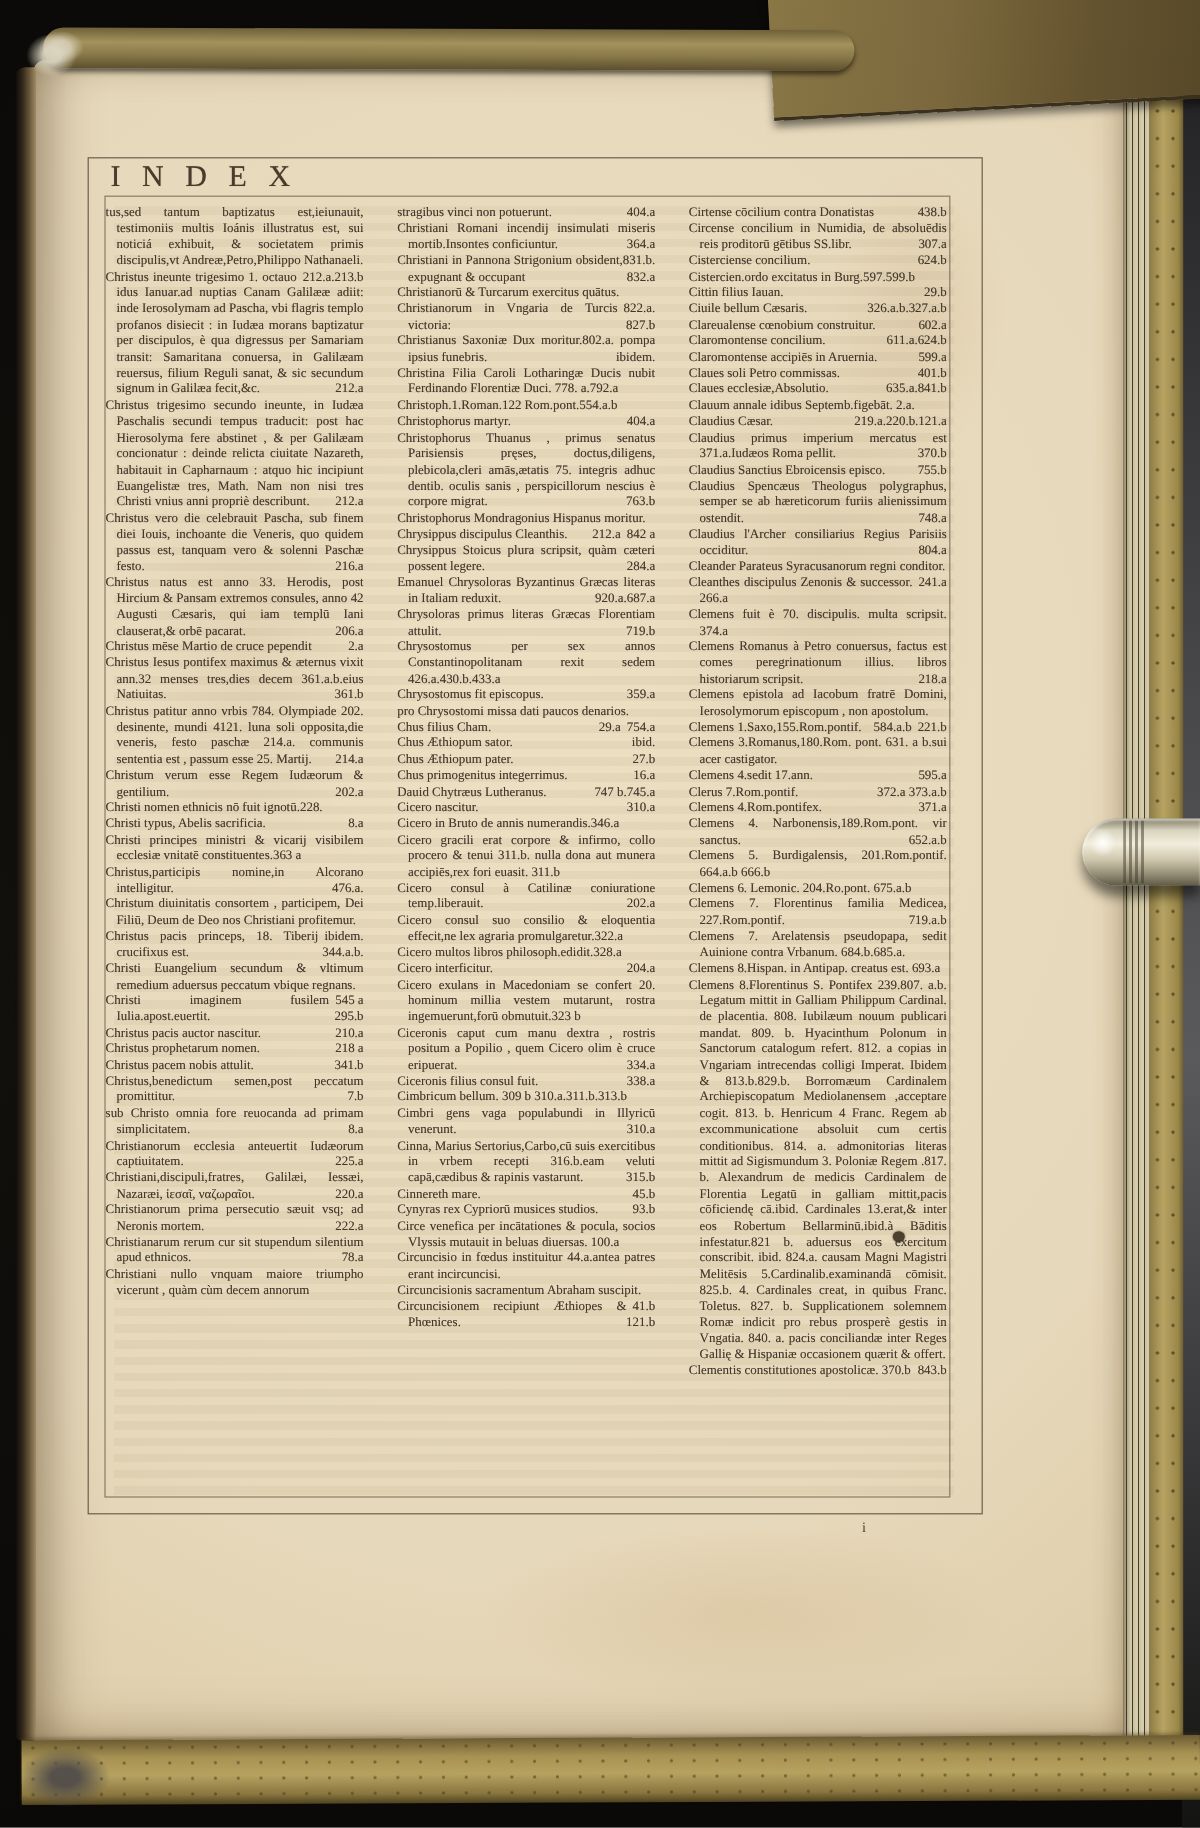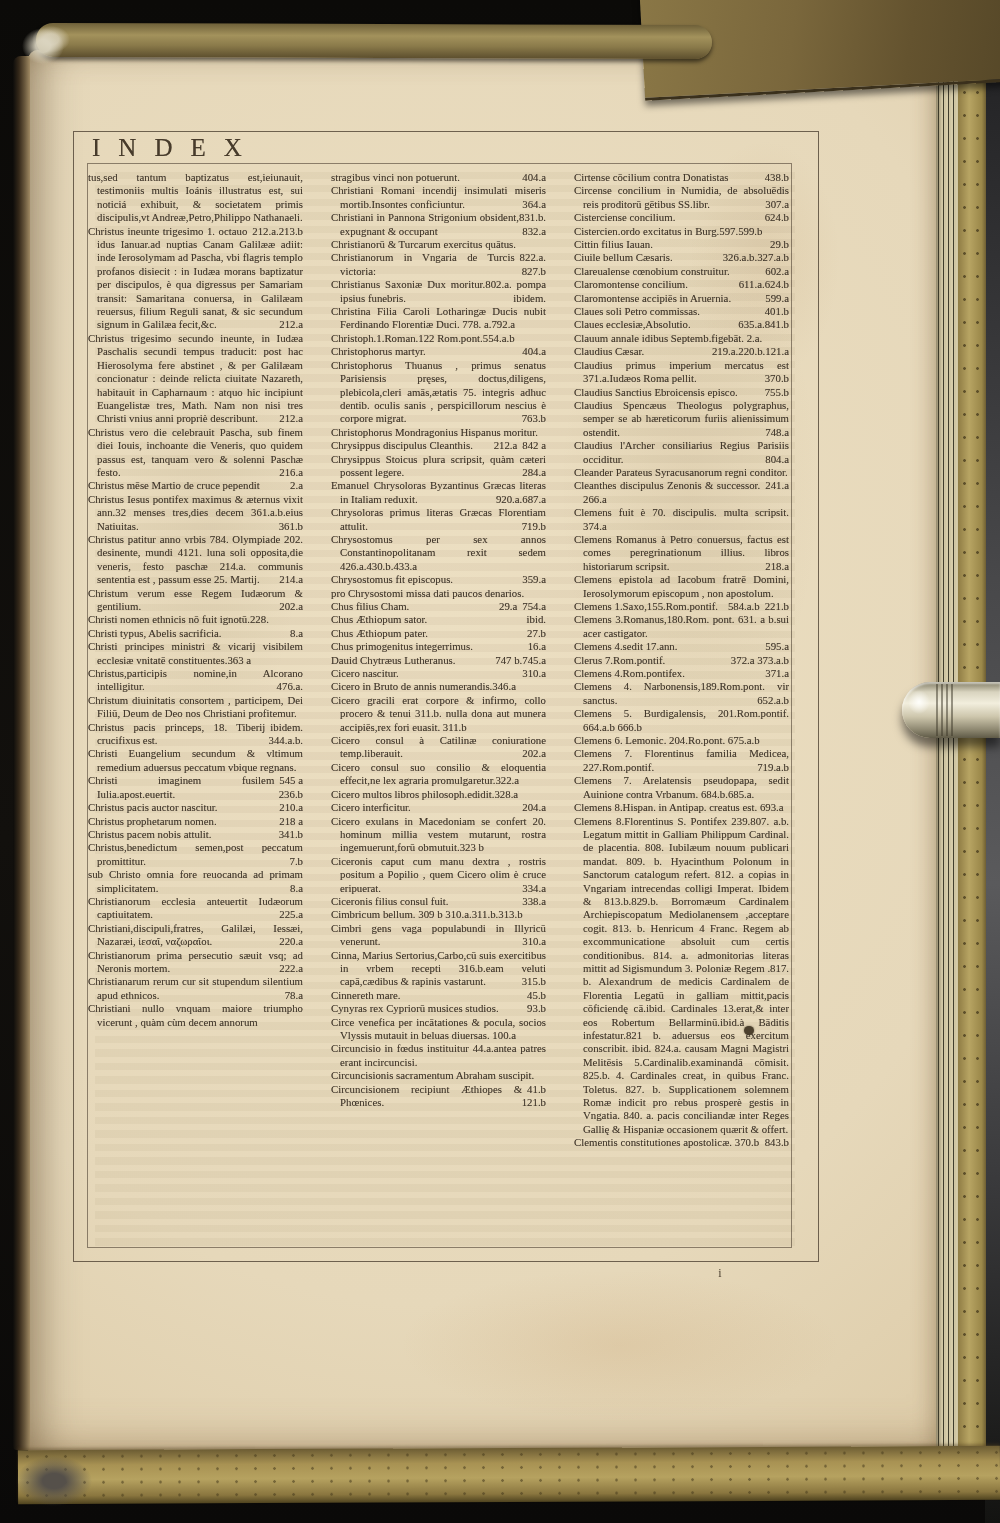--- a/index.html
+++ b/index.html
@@ -121,32 +121,33 @@
   <div class="abs index-band">
     <span class="index-title">INDEX</span>
   </div>
 
   <div class="abs cols">
     <div class="col">
         <p class="entry"><span>tus,sed tantum baptizatus est,ieiunauit, testimoniis multis Ioánis illustratus est, sui noticiá exhibuit, &amp; societatem primis discipulis,vt Andreæ,Petro,Philippo Nathanaeli. </span><span class="ref">212.a.213.b</span></p>
         <p class="entry"><span>Christus ineunte trigesimo 1. octauo idus Ianuar.ad nuptias Canam Galilææ adiit: inde Ierosolymam ad Pascha, vbi flagris templo profanos disiecit : in Iudæa morans baptizatur per discipulos, è qua digressus per Samariam transit: Samaritana conuersa, in Galilæam reuersus, filium Reguli sanat, &amp; sic secundum signum in Galilæa fecit,&amp;c. </span><span class="ref">212.a</span></p>
         <p class="entry"><span>Christus trigesimo secundo ineunte, in Iudæa Paschalis secundi tempus traducit: post hac Hierosolyma fere abstinet , &amp; per Galilæam concionatur : deinde relicta ciuitate Nazareth, habitauit in Capharnaum : atquo hic incipiunt Euangelistæ tres, Math. Nam non nisi tres Christi vnius anni propriè describunt. </span><span class="ref">212.a</span></p>
         <p class="entry"><span>Christus vero die celebrauit Pascha, sub finem diei Iouis, inchoante die Veneris, quo quidem passus est, tanquam vero &amp; solenni Paschæ festo. </span><span class="ref">216.a</span></p>
+        <p class="entry"><span>Christus natus est anno 33. Herodis, post Hircium &amp; Pansam extremos consules, anno 42 Augusti Cæsaris, qui iam templū Iani clauserat,&amp; orbē pacarat. </span><span class="ref">206.a</span></p>
         <p class="entry"><span>Christus mēse Martio de cruce pependit </span><span class="ref">2.a</span></p>
         <p class="entry"><span>Christus Iesus pontifex maximus &amp; æternus vixit ann.32 menses tres,dies decem 361.a.b.eius Natiuitas. </span><span class="ref">361.b</span></p>
         <p class="entry"><span>Christus patitur anno vrbis 784. Olympiade 202. desinente, mundi 4121. luna soli opposita,die veneris, festo paschæ 214.a. communis sententia est , passum esse 25. Martij. </span><span class="ref">214.a</span></p>
         <p class="entry"><span>Christum verum esse Regem Iudæorum &amp; gentilium. </span><span class="ref">202.a</span></p>
         <p class="entry"><span>Christi nomen ethnicis nō fuit ignotū.228. </span></p>
         <p class="entry"><span>Christi typus, Abelis sacrificia. </span><span class="ref">8.a</span></p>
         <p class="entry"><span>Christi principes ministri &amp; vicarij visibilem ecclesiæ vnitatē constituentes.363 a </span></p>
         <p class="entry"><span>Christus,participis nomine,in Alcorano intelligitur. </span><span class="ref">476.a.</span></p>
         <p class="entry"><span>Christum diuinitatis consortem , participem, Dei Filiū, Deum de Deo nos Christiani profitemur. </span><span class="ref">ibidem.</span></p>
         <p class="entry"><span>Christus pacis princeps, 18. Tiberij crucifixus est. </span><span class="ref">344.a.b.</span></p>
         <p class="entry"><span>Christi Euangelium secundum &amp; vltimum remedium aduersus peccatum vbique regnans. </span><span class="ref">545 a</span></p>
-        <p class="entry"><span>Christi imaginem fusilem Iulia.apost.euertit. </span><span class="ref">236.b</span></p>
+        <p class="entry"><span>Christi imaginem fusilem Iulia.apost.euertit. </span><span class="ref">295.b</span></p>
         <p class="entry"><span>Christus pacis auctor nascitur. </span><span class="ref">210.a</span></p>
         <p class="entry"><span>Christus prophetarum nomen. </span><span class="ref">218 a</span></p>
         <p class="entry"><span>Christus pacem nobis attulit. </span><span class="ref">341.b</span></p>
         <p class="entry"><span>Christus,benedictum semen,post peccatum promittitur. </span><span class="ref">7.b</span></p>
         <p class="entry"><span>sub Christo omnia fore reuocanda ad primam simplicitatem. </span><span class="ref">8.a</span></p>
         <p class="entry"><span>Christianorum ecclesia anteuertit Iudæorum captiuitatem. </span><span class="ref">225.a</span></p>
         <p class="entry"><span>Christiani,discipuli,fratres, Galilæi, Iessæi, Nazaræi, ἰεσαῖ, ναζωραῖοι. </span><span class="ref">220.a</span></p>
         <p class="entry"><span>Christianorum prima persecutio sæuit vsq; ad Neronis mortem. </span><span class="ref">222.a</span></p>
         <p class="entry"><span>Christianarum rerum cur sit stupendum silentium apud ethnicos. </span><span class="ref">78.a</span></p>
         <p class="entry"><span>Christiani nullo vnquam maiore triumpho vicerunt , quàm cùm decem annorum </span></p>

